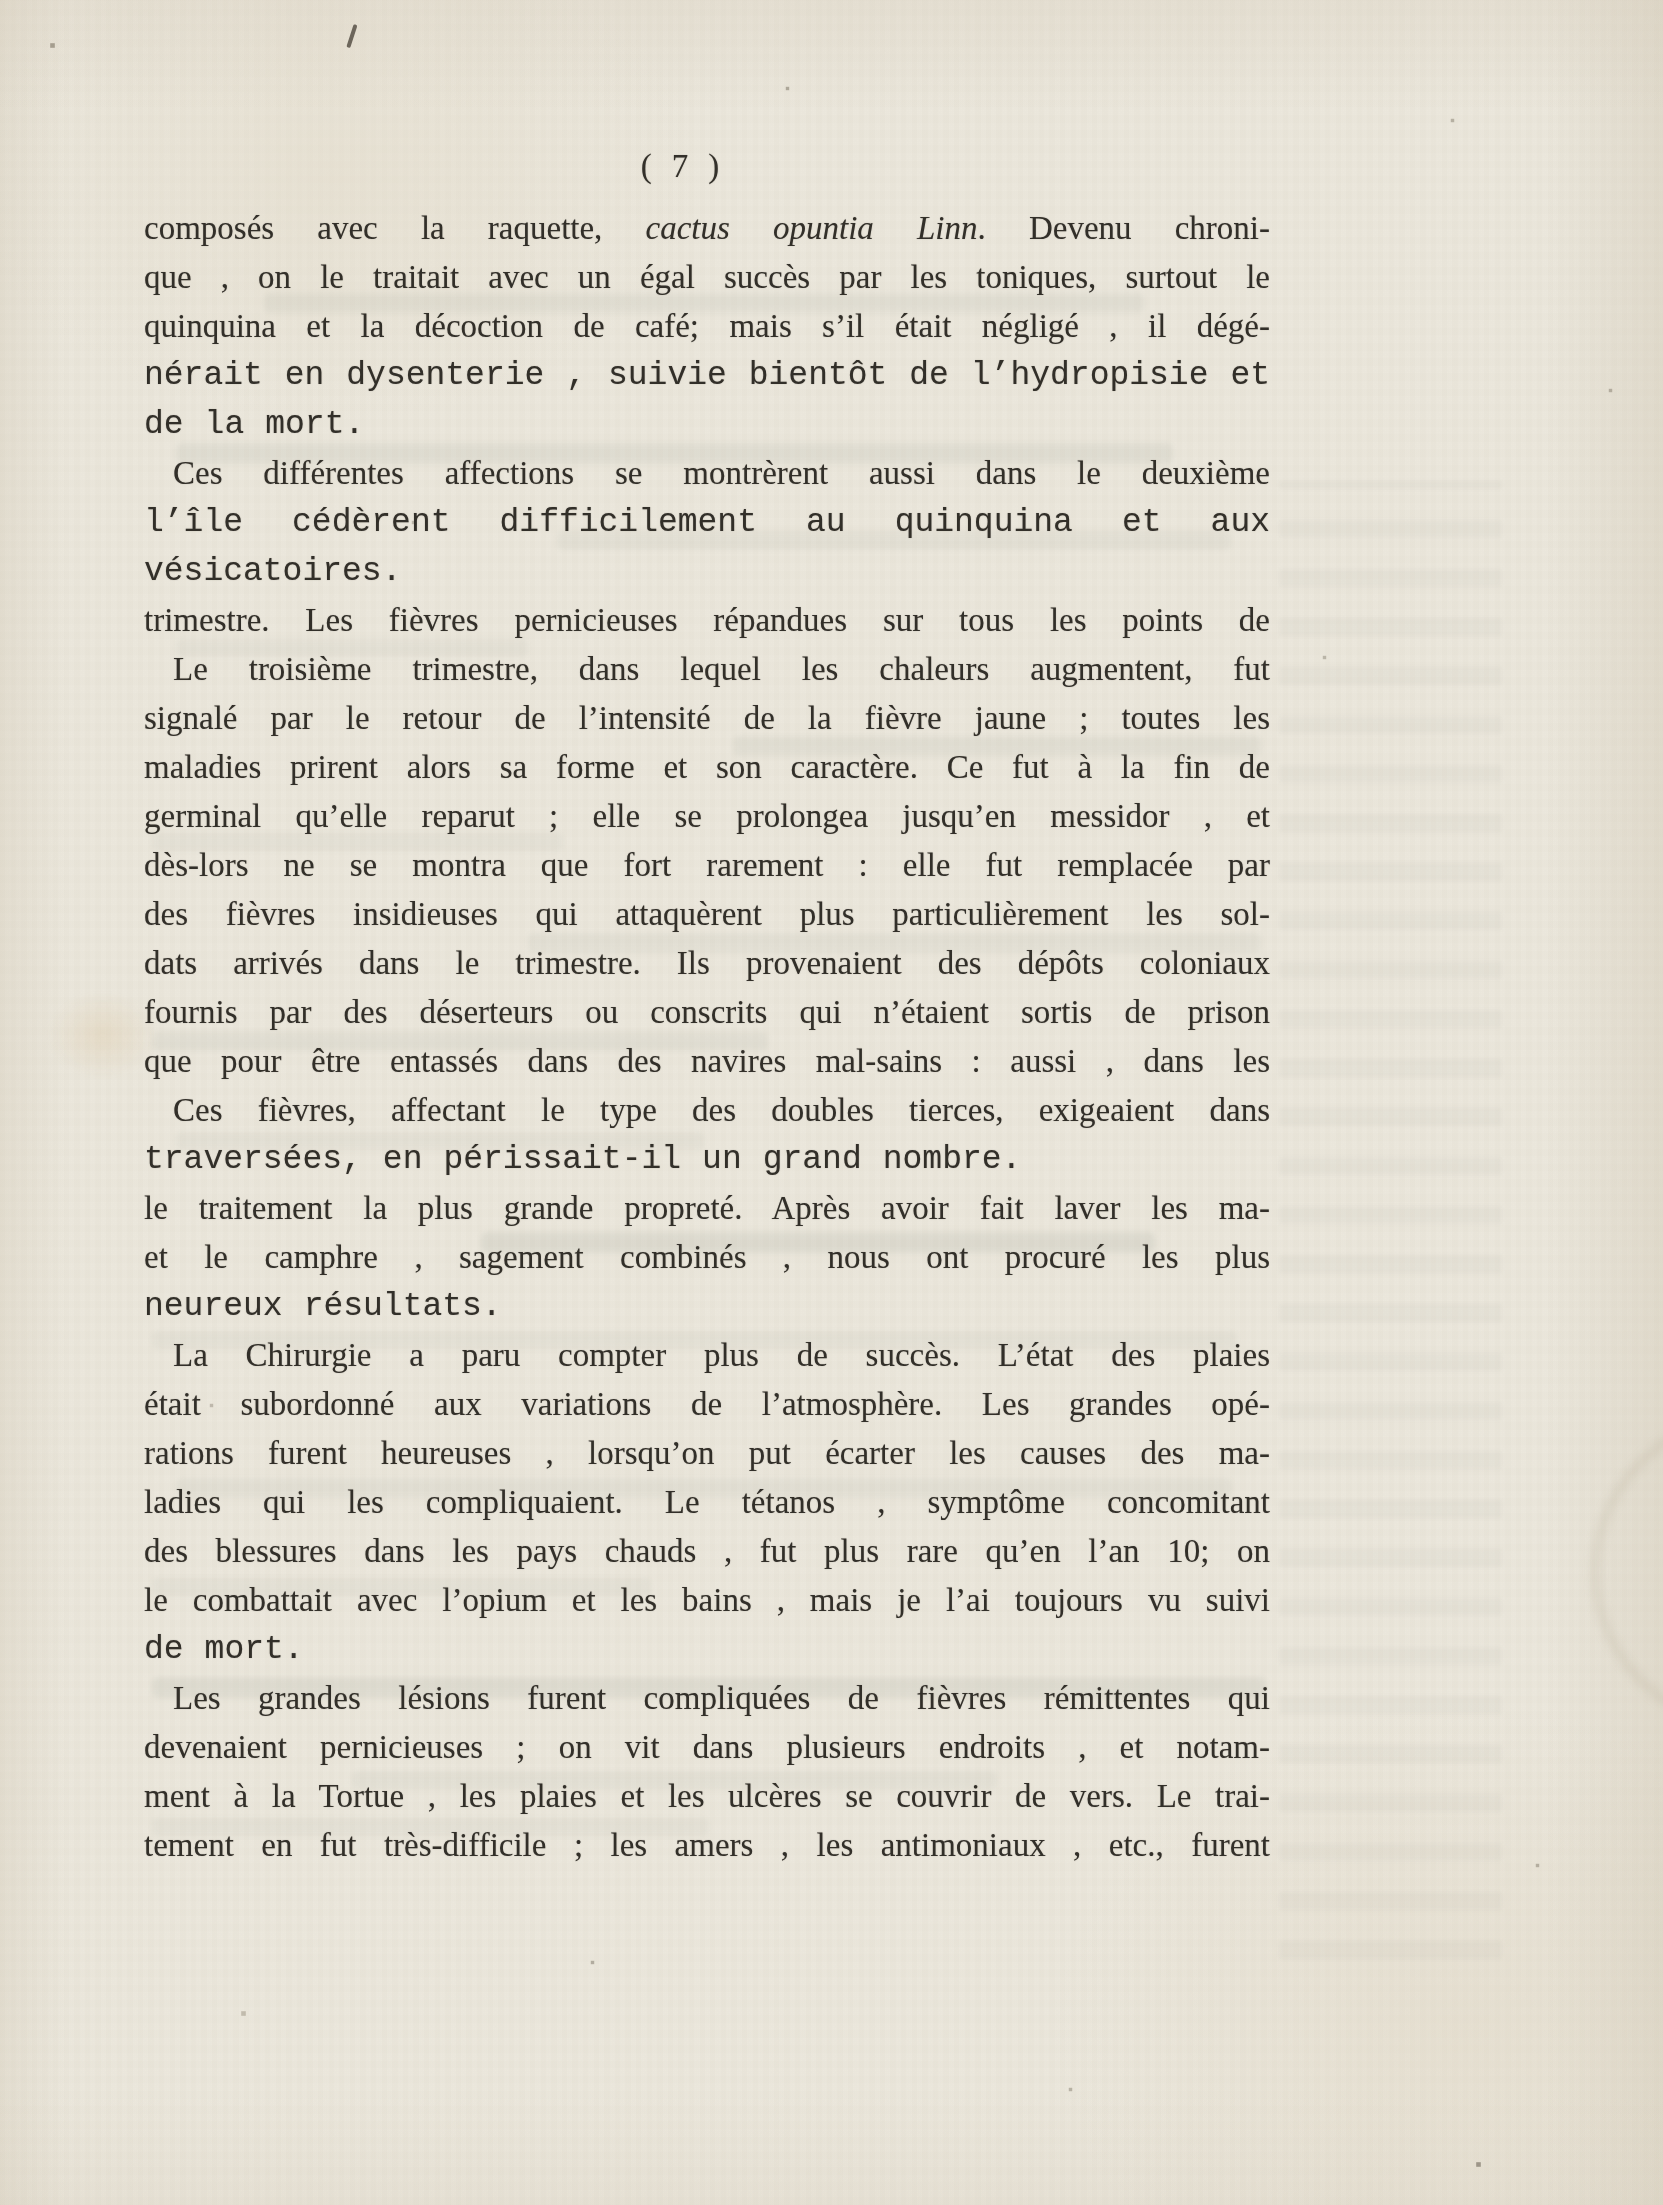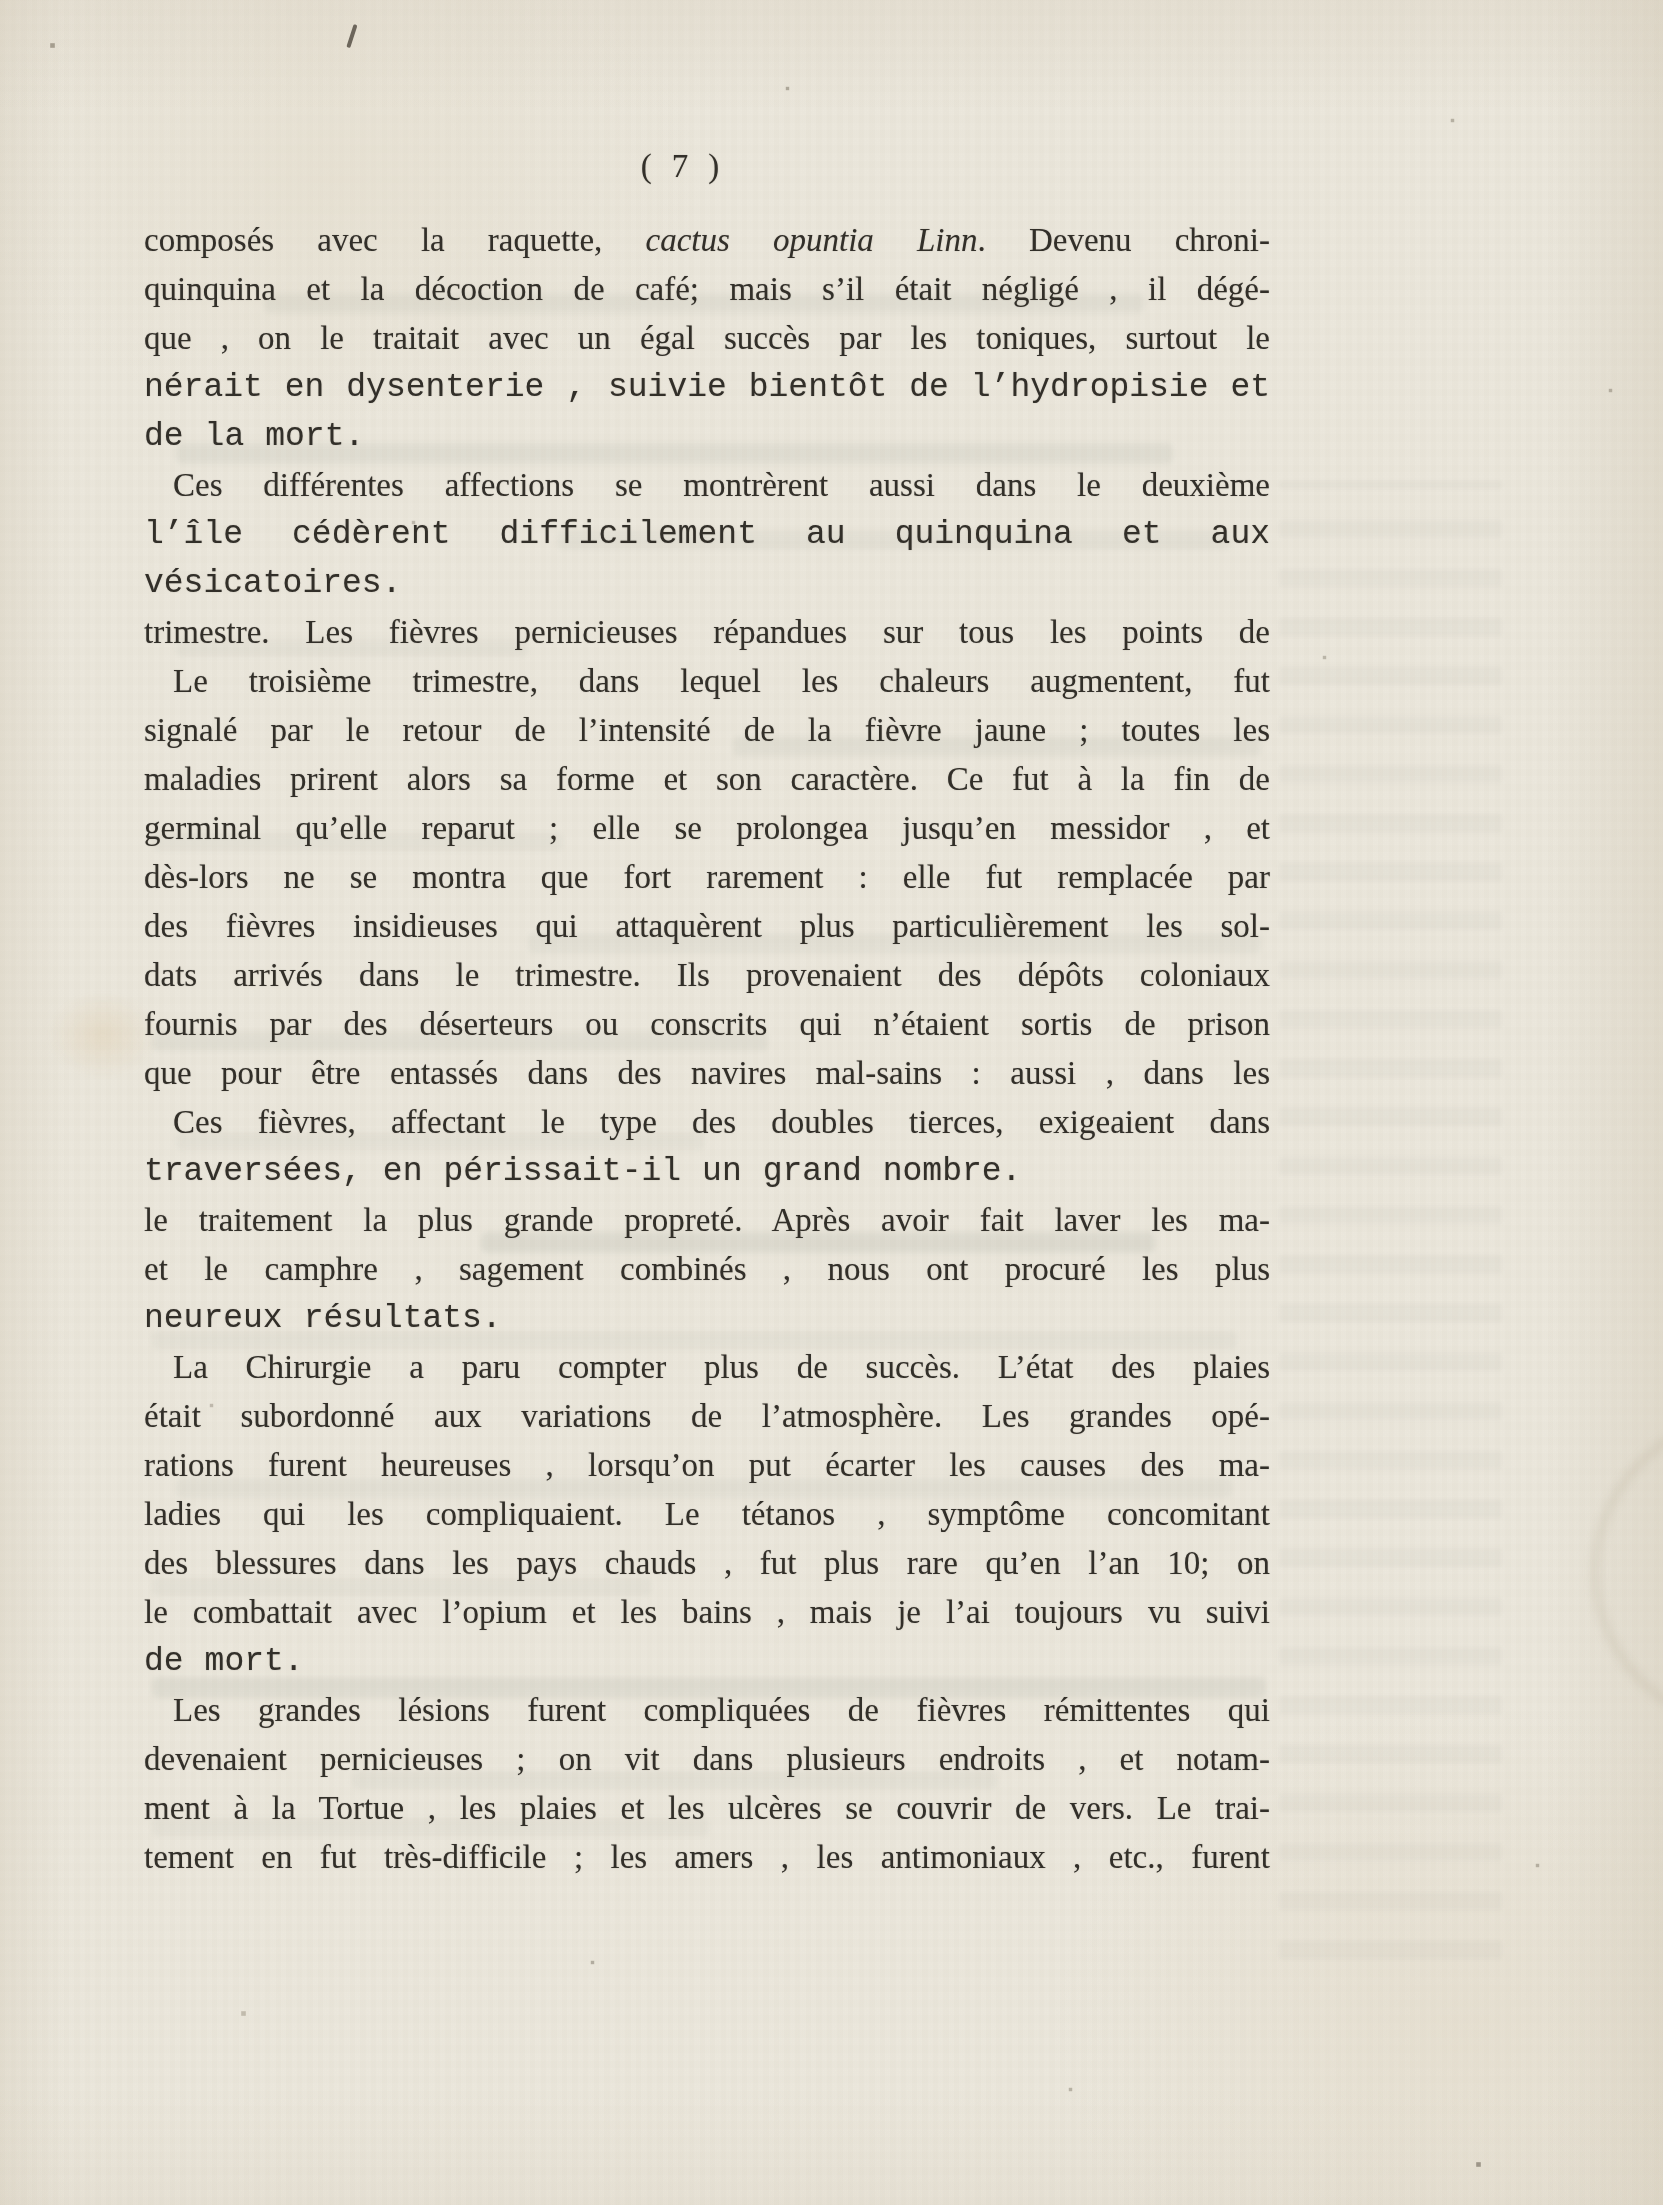--- a/index.html
+++ b/index.html
@@ -32,21 +32,21 @@
     position: absolute;
     left: 117px; top: 148px; width: 1132px;
     text-align: center;
     font-size: 33px;
     letter-spacing: 5.9px;
     color: #33302a;
     text-shadow: 0 0 1.2px rgba(52,48,40,0.35);
   }
   #text-block {
     position: absolute;
-    left: 144px; top: 216px; width: 1126px;
+    left: 144px; top: 204px; width: 1126px;
     font-size: 33px;
     line-height: 49px;
     color: #322f29;
     text-shadow: 0 0 1.2px rgba(52,48,40,0.30);
     word-spacing: 1.2px;
   }
   .line {
     text-align: justify;
     text-align-last: justify;
     white-space: normal;
@@ -140,22 +140,22 @@
       <div class="bleed" style="left: 152px; top: 1578px; width: 499px; height: 17.6px; opacity: 0.05;"></div>
       <div class="bleed" style="left: 152px; top: 1677px; width: 1114px; height: 21px; opacity: 0.09;"></div>
       <div class="bleed" style="left: 352px; top: 1771px; width: 645px; height: 17.6px; opacity: 0.06;"></div>
       <div class="bleed" style="left: 152px; top: 1818px; width: 557px; height: 17.6px; opacity: 0.05;"></div>
     </div>
 
   <div class="page-number">( 7 )</div>
 
   <div id="text-block">
       <div class="line"><span>composés avec la raquette, </span><span class="it">cactus opuntia Linn</span><span>. Devenu chroni-</span></div>
+      <div class="line"><span>que , on le traitait avec un égal succès par les toniques, surtout le</span></div>
       <div class="line"><span>quinquina et la décoction de café; mais s’il était négligé , il dégé-</span></div>
-      <div class="line"><span>que , on le traitait avec un égal succès par les toniques, surtout le</span></div>
       <div class="line no-just"><span>nérait en dysenterie , suivie bientôt de l’hydropisie et de la mort.</span></div>
       <div class="line indent"><span>Ces différentes affections se montrèrent aussi dans le deuxième</span></div>
       <div class="line no-just"><span>l’île cédèrent difficilement au quinquina et aux vésicatoires.</span></div>
       <div class="line"><span>trimestre. Les fièvres pernicieuses répandues sur tous les points de</span></div>
       <div class="line indent"><span>Le troisième trimestre, dans lequel les chaleurs augmentent, fut</span></div>
       <div class="line"><span>signalé par le retour de l’intensité de la fièvre jaune ; toutes les</span></div>
       <div class="line"><span>maladies prirent alors sa forme et son caractère. Ce fut à la fin de</span></div>
       <div class="line"><span>germinal qu’elle reparut ; elle se prolongea jusqu’en messidor , et</span></div>
       <div class="line"><span>dès-lors ne se montra que fort rarement : elle fut remplacée par</span></div>
       <div class="line"><span>des fièvres insidieuses qui attaquèrent plus particulièrement les sol-</span></div>

